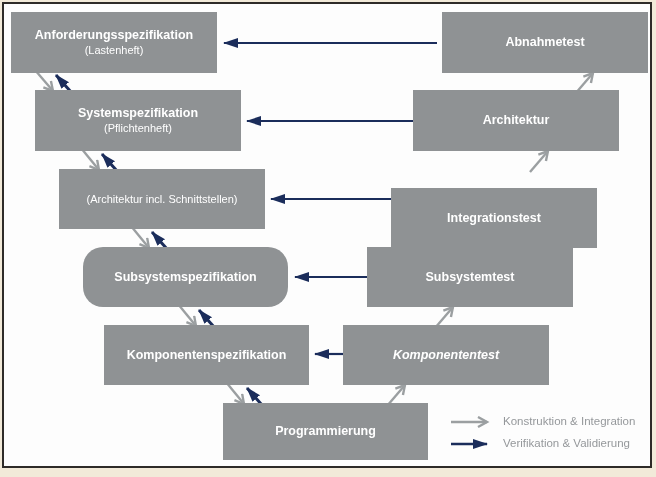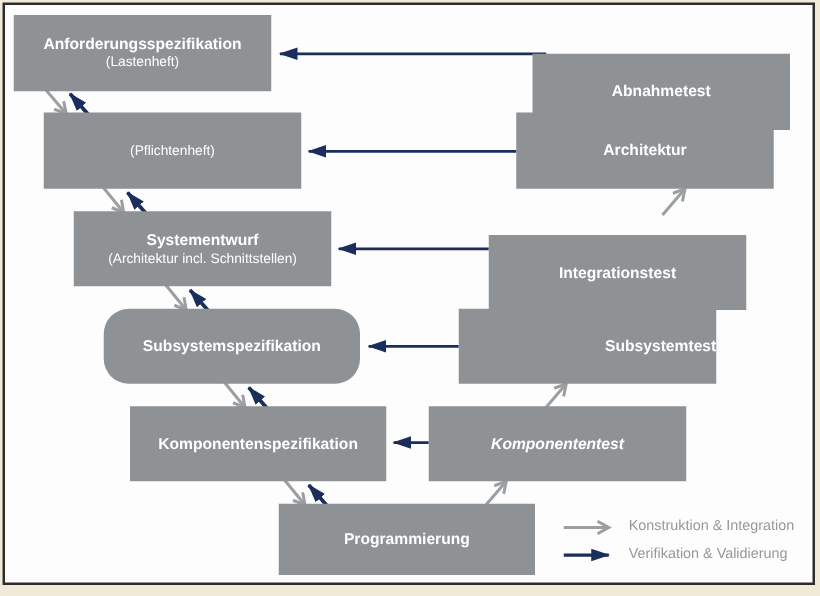--- a/index.html
+++ b/index.html
@@ -28,24 +28,24 @@
   }
   .vbox .t{font-weight:bold;font-size:12.5px;line-height:15px;}
   .vbox .s{font-weight:normal;font-size:11px;line-height:14px;}
   
   .bL0{left:11px;top:12px;width:206px;height:61px;}
   .bL1{left:35px;top:90px;width:206px;height:61px;}
   .bL2{left:59px;top:169px;width:206px;height:60px;}
   .bL3{left:83px;top:247px;width:205px;height:60px;border-radius:20px;}
   .bL4{left:104px;top:325px;width:205px;height:60px;}
   
-  .bR0{left:426px;top:12px;width:206px;height:61px;margin-top:31px;}
+  .bR0{left:442px;top:12px;width:206px;height:61px;}
   .bR1{left:413px;top:90px;width:206px;height:61px;}
   .bR2{left:391px;top:169px;width:206px;height:60px;margin-top:19px;}
-  .bR3{left:367px;top:247px;width:206px;height:60px;align-items:flex-end;}
+  .bR3{left:367px;top:247px;width:206px;height:60px;}
   .bR4{left:343px;top:325px;width:206px;height:60px;font-style:italic;}
   
   .bB{left:223px;top:403px;width:205px;height:57px;}
   
   .legend-label{
     position:absolute;left:503px;height:14px;
     font-size:11.5px;color:#95989b;white-space:nowrap;text-align:right;
   }
   .legend-label.l0{top:415px;}
   .legend-label.l1{top:437px;}
@@ -99,24 +99,24 @@
 
   <line x1="451" y1="422" x2="487" y2="422" stroke="#9b9fa1" stroke-width="2.4" marker-end="url(#mGray)"></line>
   <line x1="451" y1="444" x2="487" y2="444" stroke="#1b2d5b" stroke-width="2.6" marker-end="url(#mNavy)"></line>
 </svg>
 
 <div class="vbox bL0">
   <div class="t">Anforderungsspezifikation</div>
   <div class="s">(Lastenheft)</div>
 </div>
 <div class="vbox bL1">
+  <div class="t">Systemspezifikation</div>
   <div class="s">(Pflichtenheft)</div>
 </div>
 <div class="vbox bL2">
-  <div class="t">Systementwurf</div>
   <div class="s">(Architektur incl. Schnittstellen)</div>
 </div>
 <div class="vbox bL3">
   <div class="t">Subsystemspezifikation</div>
 </div>
 <div class="vbox bL4">
   <div class="t">Komponentenspezifikation</div>
 </div>
 
 <div class="vbox bR0">

